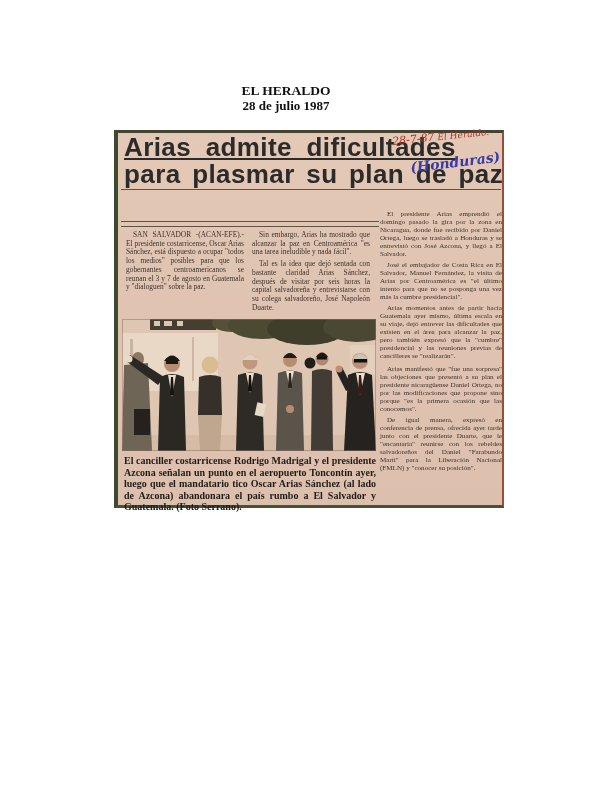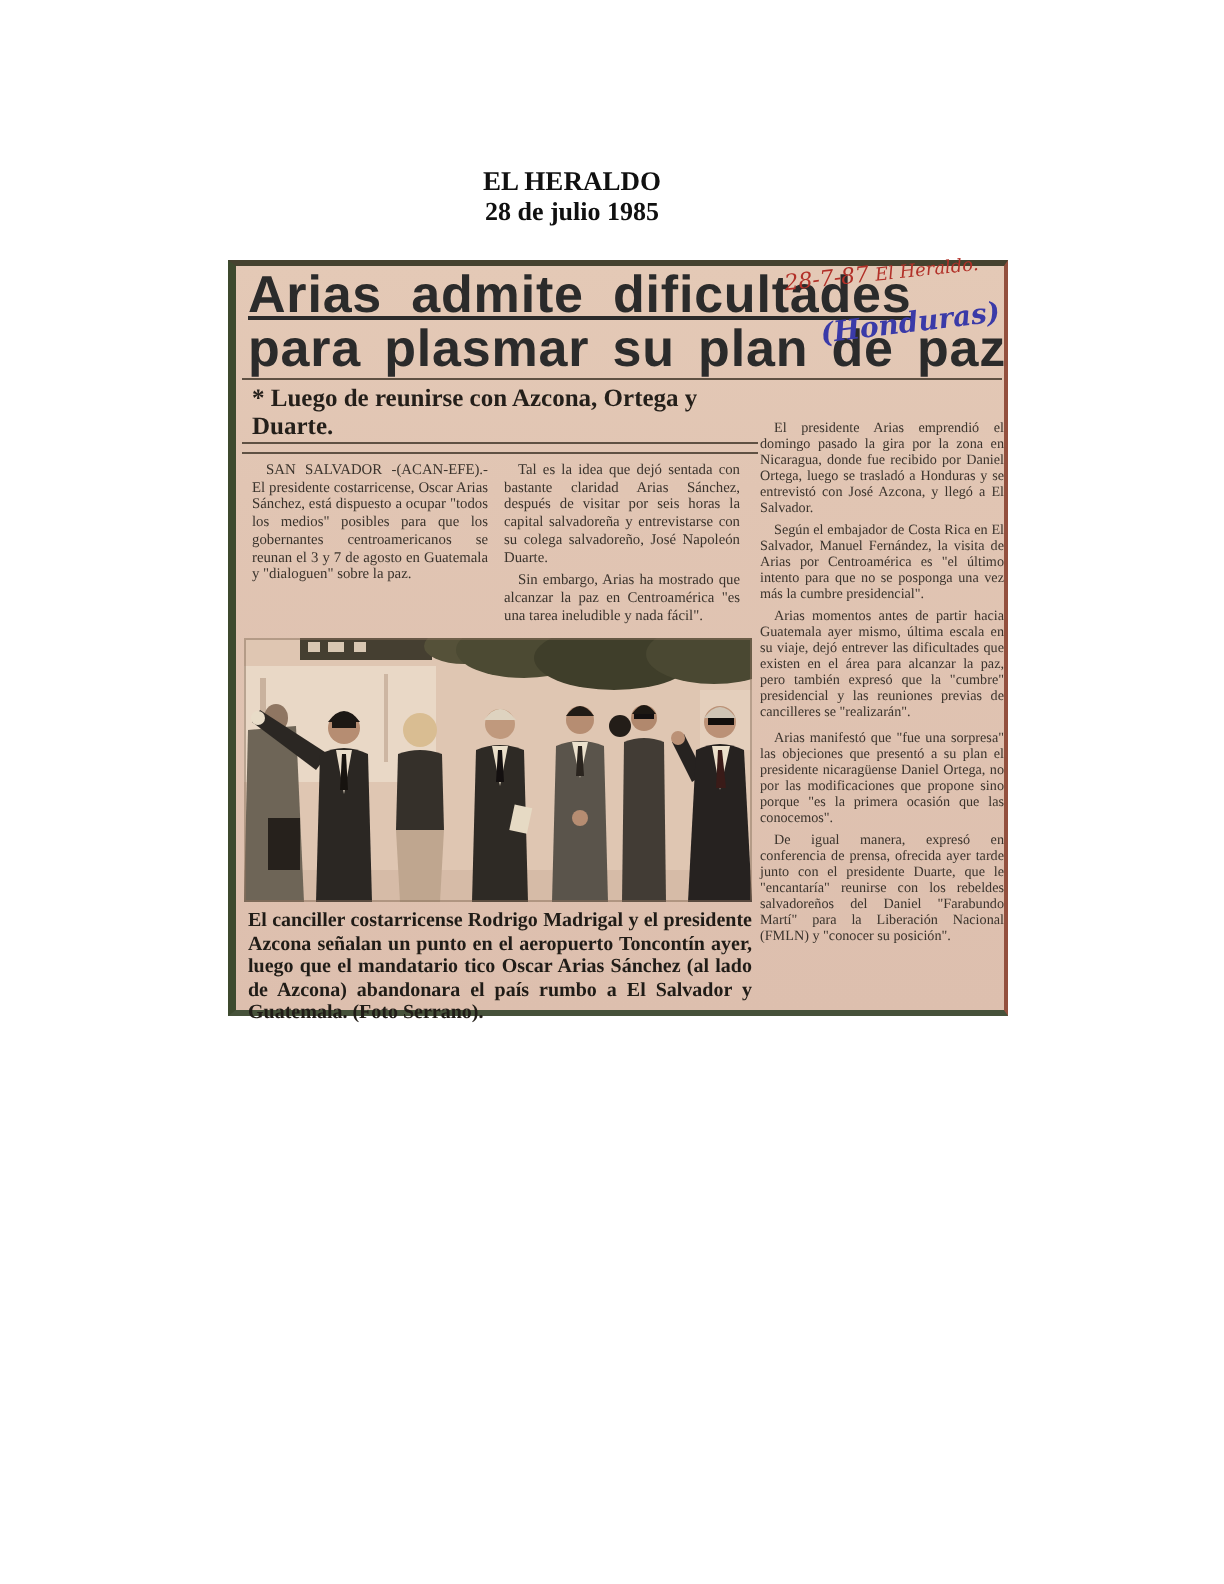--- a/index.html
+++ b/index.html
@@ -56,53 +56,52 @@
     color:var(--ink-blue);font-family:"DejaVu Serif",serif;font-style:italic;
     font-weight:bold;font-size:14px;white-space:nowrap;}
 </style>
 </head>
 <body>
 
 <div class="page">
 
   <div class="masthead">
     <div class="title">EL HERALDO</div>
-    <div class="date">28 de julio 1985</div>
+    <div class="date">28 de julio 1987</div>
   </div>
 
   <div class="clipping">
 
     <div class="headline">
       <div class="hl1">Arias admite dificultades</div>
       <div class="hl2">para plasmar su plan de paz</div>
     </div>
 
     <div class="hand-red">
       <span>28-7-87</span><span class="src">El Heraldo.</span>
     </div>
     <div class="hand-blue">(Honduras)</div>
 
     <div class="rule-under-headline"></div>
 
-    <div class="subhead">* Luego de reunirse con Azcona, Ortega y Duarte.</div>
 
     <div class="double-rule"></div>
 
     <div class="col" id="col1">
       <p>SAN SALVADOR -(ACAN-EFE).- El presidente costarricense, Oscar Arias Sánchez, está dispuesto a ocupar "todos los medios" posibles para que los gobernantes centroamericanos se reunan el 3 y 7 de agosto en Guatemala y "dialoguen" sobre la paz.</p>
     </div>
 
     <div class="col" id="col2">
+      <p>Sin embargo, Arias ha mostrado que alcanzar la paz en Centroamérica "es una tarea ineludible y nada fácil".</p>
       <p>Tal es la idea que dejó sentada con bastante claridad Arias Sánchez, después de visitar por seis horas la capital salvadoreña y entrevistarse con su colega salvadoreño, José Napoleón Duarte.</p>
-      <p>Sin embargo, Arias ha mostrado que alcanzar la paz en Centroamérica "es una tarea ineludible y nada fácil".</p>
     </div>
 
     <div class="col" id="col3">
       <p>El presidente Arias emprendió el domingo pasado la gira por la zona en Nicaragua, donde fue recibido por Daniel Ortega, luego se trasladó a Honduras y se entrevistó con José Azcona, y llegó a El Salvador.</p>
-      <p>Según el embajador de Costa Rica en El Salvador, Manuel Fernández, la visita de Arias por Centroamérica es "el último intento para que no se posponga una vez más la cumbre presidencial".</p>
+      <p>José el embajador de Costa Rica en El Salvador, Manuel Fernández, la visita de Arias por Centroamérica es "el último intento para que no se posponga una vez más la cumbre presidencial".</p>
       <p>Arias momentos antes de partir hacia Guatemala ayer mismo, última escala en su viaje, dejó entrever las dificultades que existen en el área para alcanzar la paz, pero también expresó que la "cumbre" presidencial y las reuniones previas de cancilleres se "realizarán".</p>
       <p class="gap-before">Arias manifestó que "fue una sorpresa" las objeciones que presentó a su plan el presidente nicaragüense Daniel Ortega, no por las modificaciones que propone sino porque "es la primera ocasión que las conocemos".</p>
       <p>De igual manera, expresó en conferencia de prensa, ofrecida ayer tarde junto con el presidente Duarte, que le "encantaría" reunirse con los rebeldes salvadoreños del Daniel "Farabundo Martí" para la Liberación Nacional (FMLN) y "conocer su posición".</p>
     </div>
 
     <div class="photo-wrap">
       <svg viewBox="0 0 254 132" width="254" height="132" preserveAspectRatio="none">
         <rect width="254" height="132" fill="#dfc6b2"></rect>
         <rect x="0" y="14" width="96" height="58" fill="#e9d8c6"></rect>
         <rect x="8" y="20" width="3" height="40" fill="#c9b29e"></rect>

